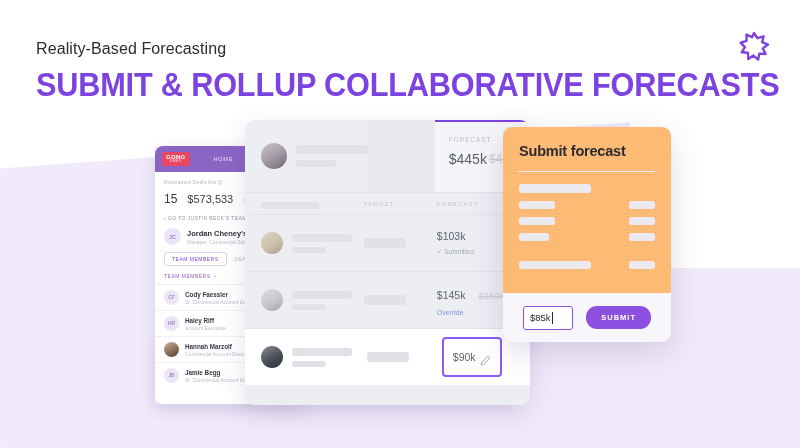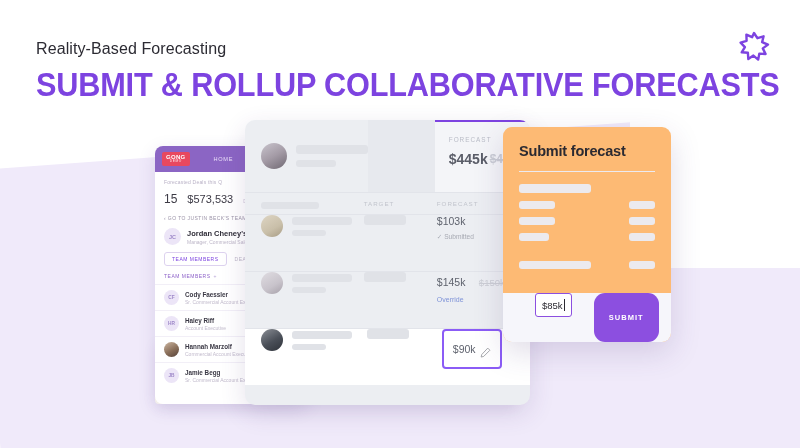--- a/index.html
+++ b/index.html
@@ -112,32 +112,32 @@
     box-shadow: 0 8px 26px rgba(70,45,110,.14);
   }
   .fc-head { display:flex; height:72px; }
   .fc-head-id { flex:1.25; display:flex; align-items:center; gap:9px; padding-left:16px; }
   .fc-avatar { width:26px; height:26px; border-radius:50%;
                background: linear-gradient(150deg,#c9c4cd 0%, #a49ba6 50%, #6f6872 100%); flex:none;}
   .ph { background:#e0e2e7; border-radius:3px; }
   .fc-head-mid { flex:.78; background:#e7e9ee; }
   .fc-head-fc { flex:.95; background:#f4f5f8; border-top:2.5px solid #7d43e0; padding:14px 0 0 14px; }
   .fc-lbl { font-size:6.4px; letter-spacing:1px; color:#b9bcc6; }
-  .fc-amt-row { display:flex; align-items:center; gap:2px; margin-top:8px;font-weight:bold; }
+  .fc-amt-row { display:flex; align-items:center; gap:2px; margin-top:8px; }
   .fc-amt { font-size:14px; color:#5a5d68; }
   .fc-strike { font-size:12px; color:#c9ccd4; text-decoration: line-through; }
 
   .fc-colhead { display:flex; height:22px; align-items:center; background:#eceef2; border-top:1px solid #e2e4ea;}
   .ch { font-size:6.2px; letter-spacing:1px; color:#c2c5cd; }
   .c1 { flex:1.25; padding-left:16px; }
   .c2 { flex:.78; padding-left:8px; }
   .c3 { flex:.95; padding-left:14px; }
   .c4 { flex:.28; }
 
-  .fc-row { display:flex; align-items:flex-start; height:57px; border-top:1px solid #e2e4ea; }
+  .fc-row { display:flex; align-items:center; height:57px; border-top:1px solid #e2e4ea; }
   .fc-row .c1 { display:flex; align-items:center; gap:9px; }
   .r-av { width:22px; height:22px; border-radius:50%; flex:none; }
   .r-av.a { background: linear-gradient(150deg,#ded5c4 0%, #c9bfa9 60%, #a79b84 100%); }
   .r-av.b { background: linear-gradient(150deg,#e0dde2 0%, #c8c3cb 60%, #a6a0a9 100%); }
   .r-av.c { background: linear-gradient(150deg,#8b8f96 0%, #4a4f58 55%, #2e3239 100%); }
   .r-ph-stack > div + div { margin-top:5px; }
   .r-amt { font-size:10.5px; color:#5f636e; }
   .r-strike { font-size:9.5px; color:#ccced5; text-decoration: line-through; margin-left:9px; }
   .r-status { font-size:6.6px; color:#a7aab3; margin-top:6px; }
   .r-override { font-size:7px; color:#7f93d8; margin-top:6px; }
@@ -155,21 +155,21 @@
     background:#fdba74; border-radius:9px; z-index:12; overflow:hidden;
     box-shadow: 0 10px 30px rgba(70,45,110,.17);
   }
   .sf-title { font-size:14.5px; font-weight:700; color:#2b2a31; padding:16px 16px 0; letter-spacing:-.2px;}
   .sf-rule { height:1px; background:#eceaf0; margin:12px 16px 0; }
   .sf-body { padding:12px 16px 0; }
   .sf-line { background:#eceaee; border-radius:3px; }
   .sf-grid { display:flex; justify-content:space-between; margin-top:8px; }
   .sf-foot {
     position:absolute; left:0; right:0; bottom:0; height:49px; background:#f6f6fb;
-    display:flex; gap:22px; padding:0 32px;
+    display:flex; align-items:center; gap:13px; padding:0 20px;
   }
   .sf-input {
     border:1.6px solid #8c4fe0; border-radius:3px; background:#fff;
     width:66px; height:24px; display:flex; align-items:center; padding:0 6px;
     font-size:9.5px; color:#2b2a31; position:relative;
   }
   .caret { width:1.2px; height:12px; background:#2b2a31; margin-left:1px; }
   .sf-submit {
     background:#8c4fe0; color:#fff; border:none; border-radius:11px;
     font-size:7.5px; letter-spacing:1px; font-weight:600;

